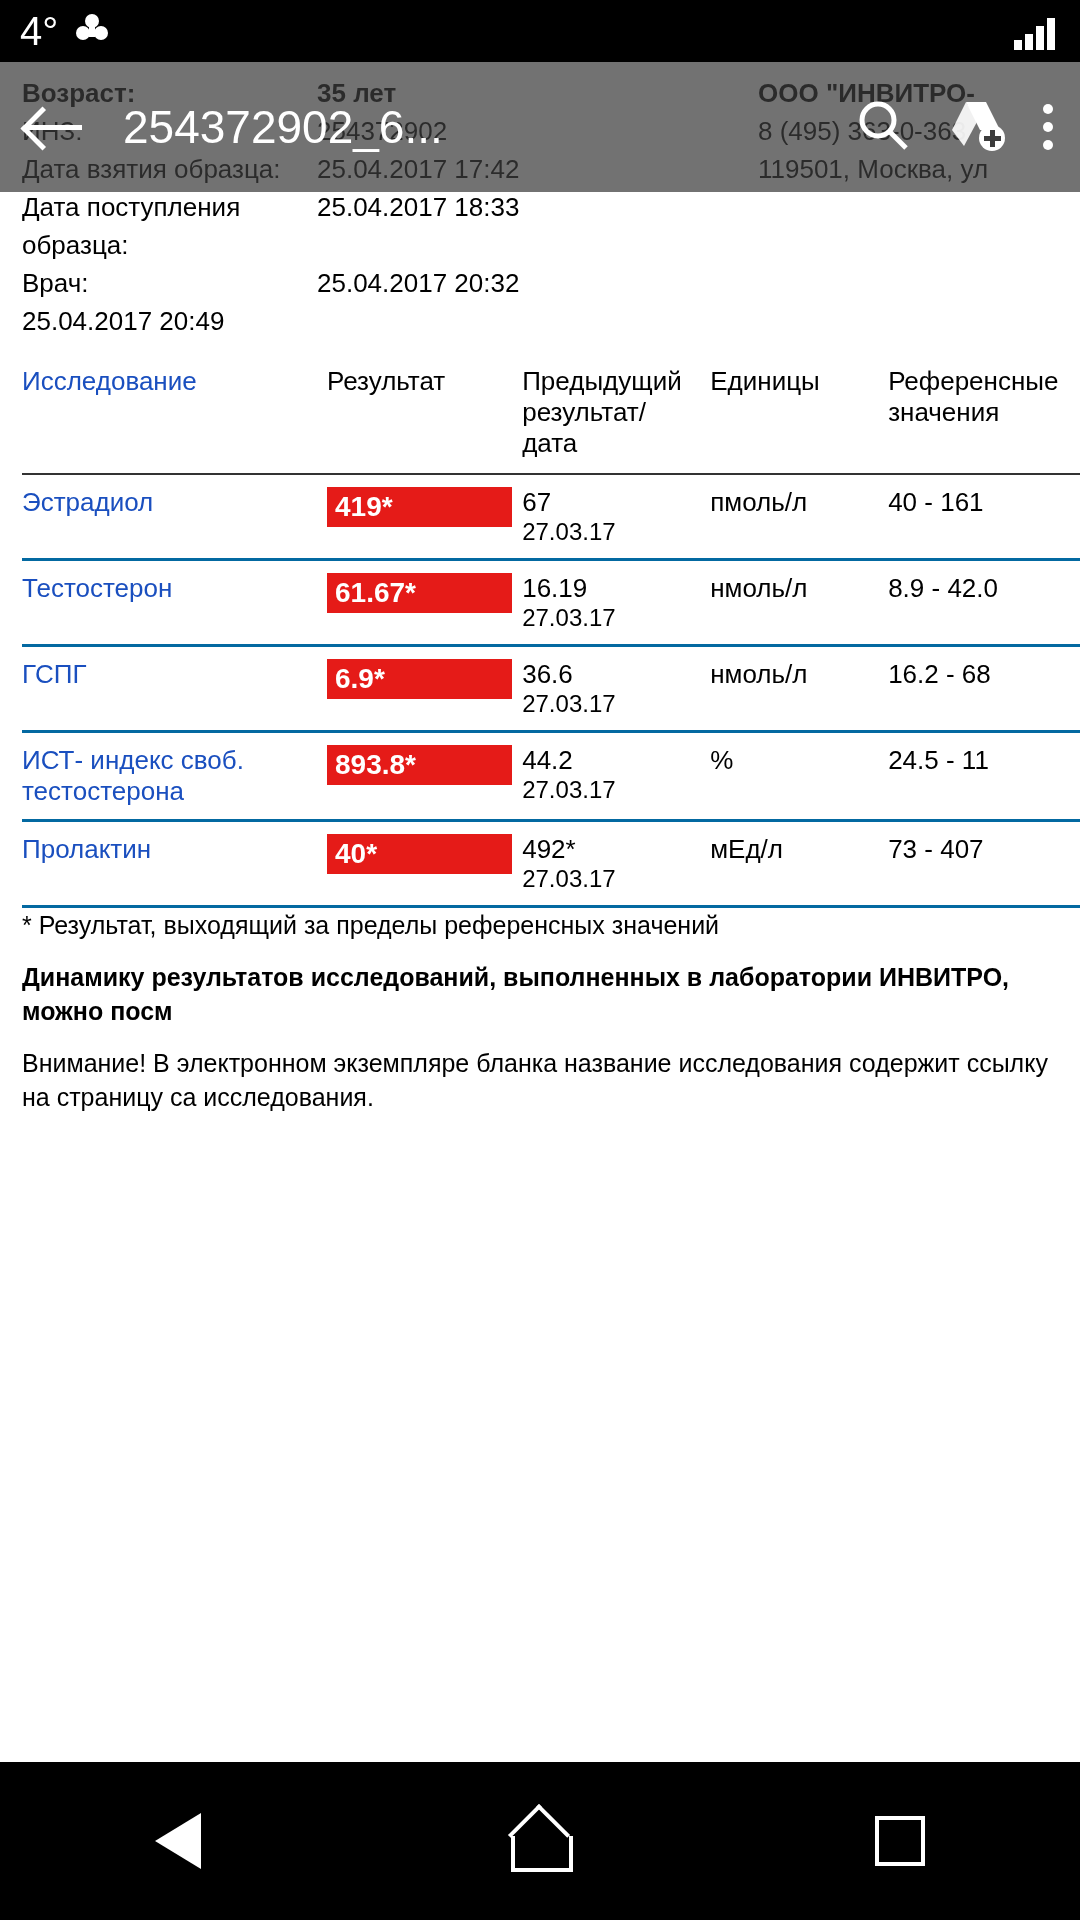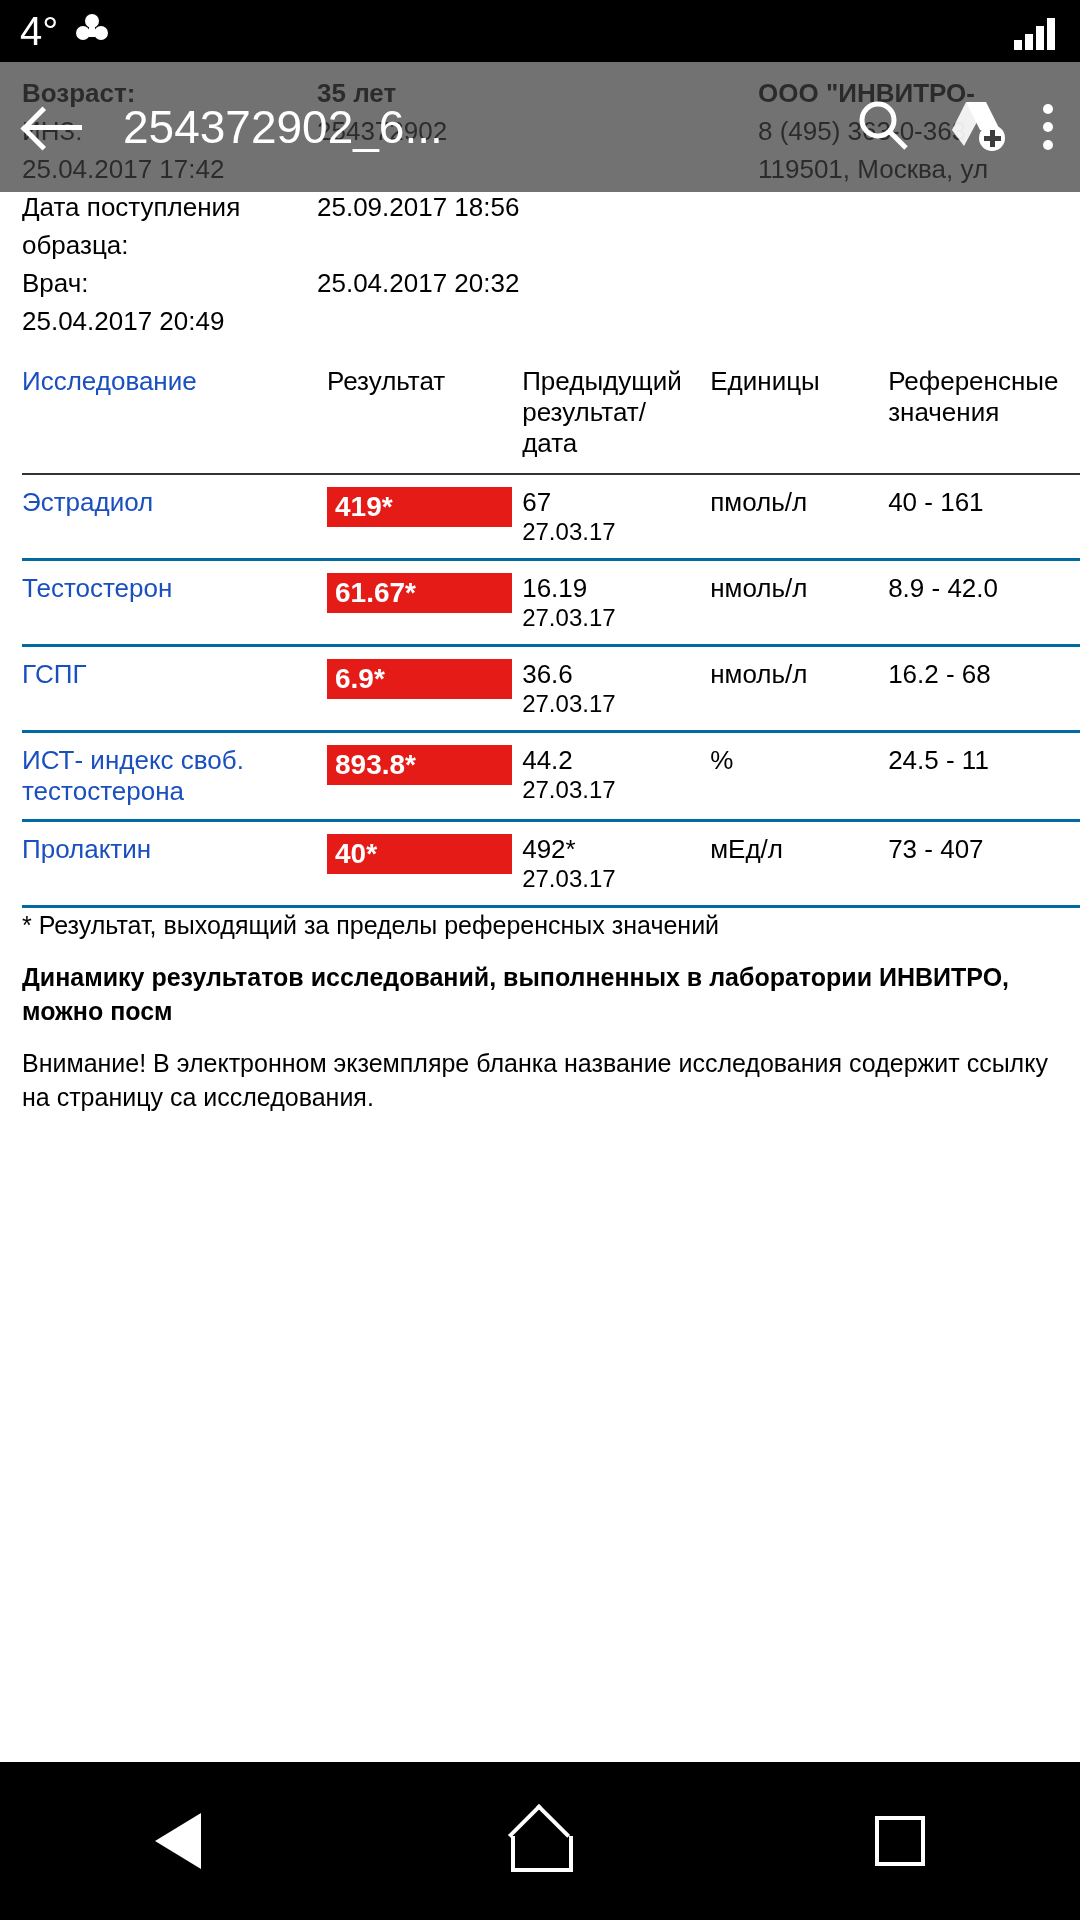--- a/index.html
+++ b/index.html
@@ -177,25 +177,26 @@
     <div class="meta">
       <div class="meta-row">
         <span class="meta-label b">Возраст:</span>
         <span class="meta-val b">35 лет</span>
       </div>
       <div class="meta-row">
         <span class="meta-label">ИНЗ:</span>
         <span class="meta-val">254372902</span>
       </div>
       <div class="meta-row">
+        <span class="meta-label">Дата взятия образца:</span>
         <span class="meta-val">25.04.2017 17:42</span>
       </div>
       <div class="meta-row">
         <span class="meta-label">Дата поступления образца:</span>
-        <span class="meta-val">25.09.2017 18:56</span>
+        <span class="meta-val">25.04.2017 18:33</span>
       </div>
       <div class="meta-row">
         <span class="meta-label">Врач:</span>
         <span class="meta-val">25.04.2017 20:32</span>
       </div>
       <div class="meta-row">
         <span class="meta-val">25.04.2017 20:49</span>
       </div>
     </div>
 

